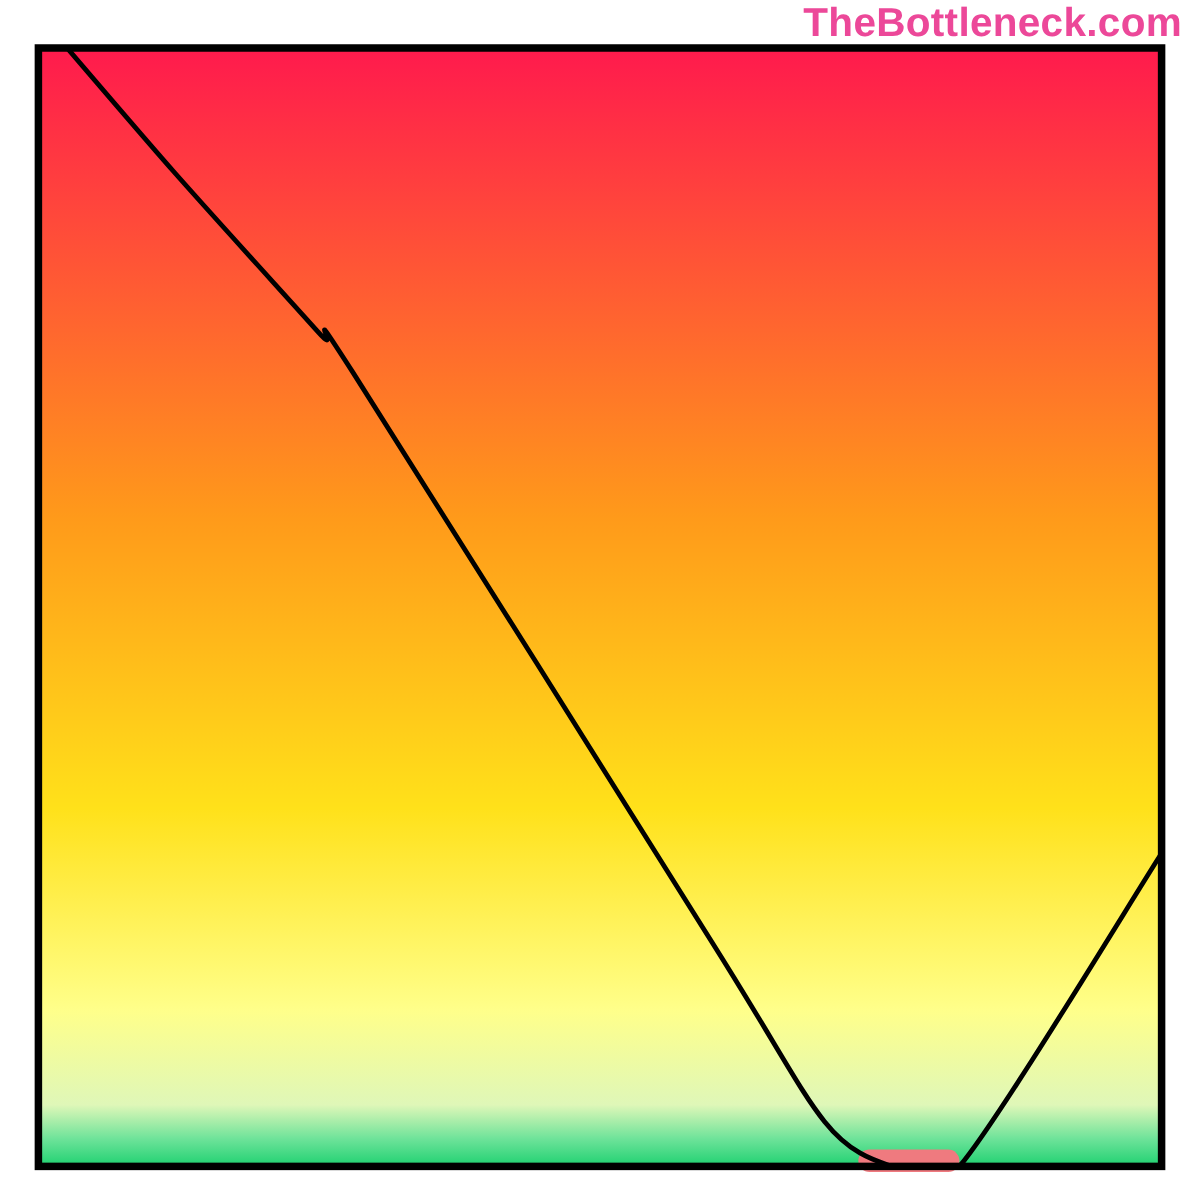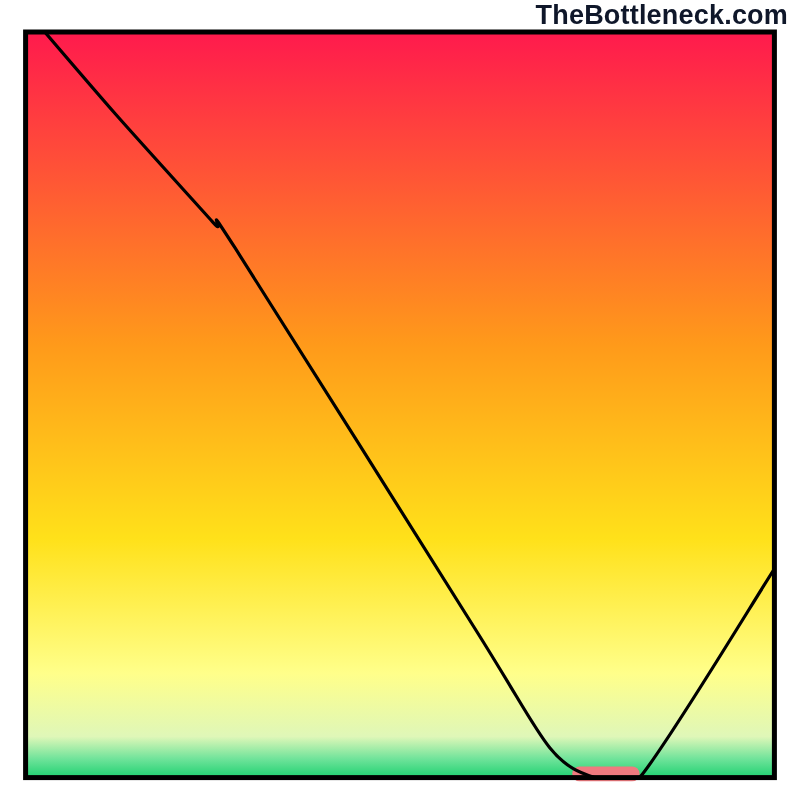--- a/index.html
+++ b/index.html
@@ -15,21 +15,21 @@
     position: relative;
     width: 800px;
     height: 800px;
   }
   .watermark {
     position: absolute;
     top: 0;
     right: 12px;
     font-size: 27px;
     font-weight: 600;
-    color: #0f172a;
+    color: #ec4899;
     letter-spacing: 0.2px;
     user-select: none;
   }
   .chart-wrap {
     position: absolute;
     left: 0;
     top: 0;
     width: 800px;
     height: 800px;
   }

